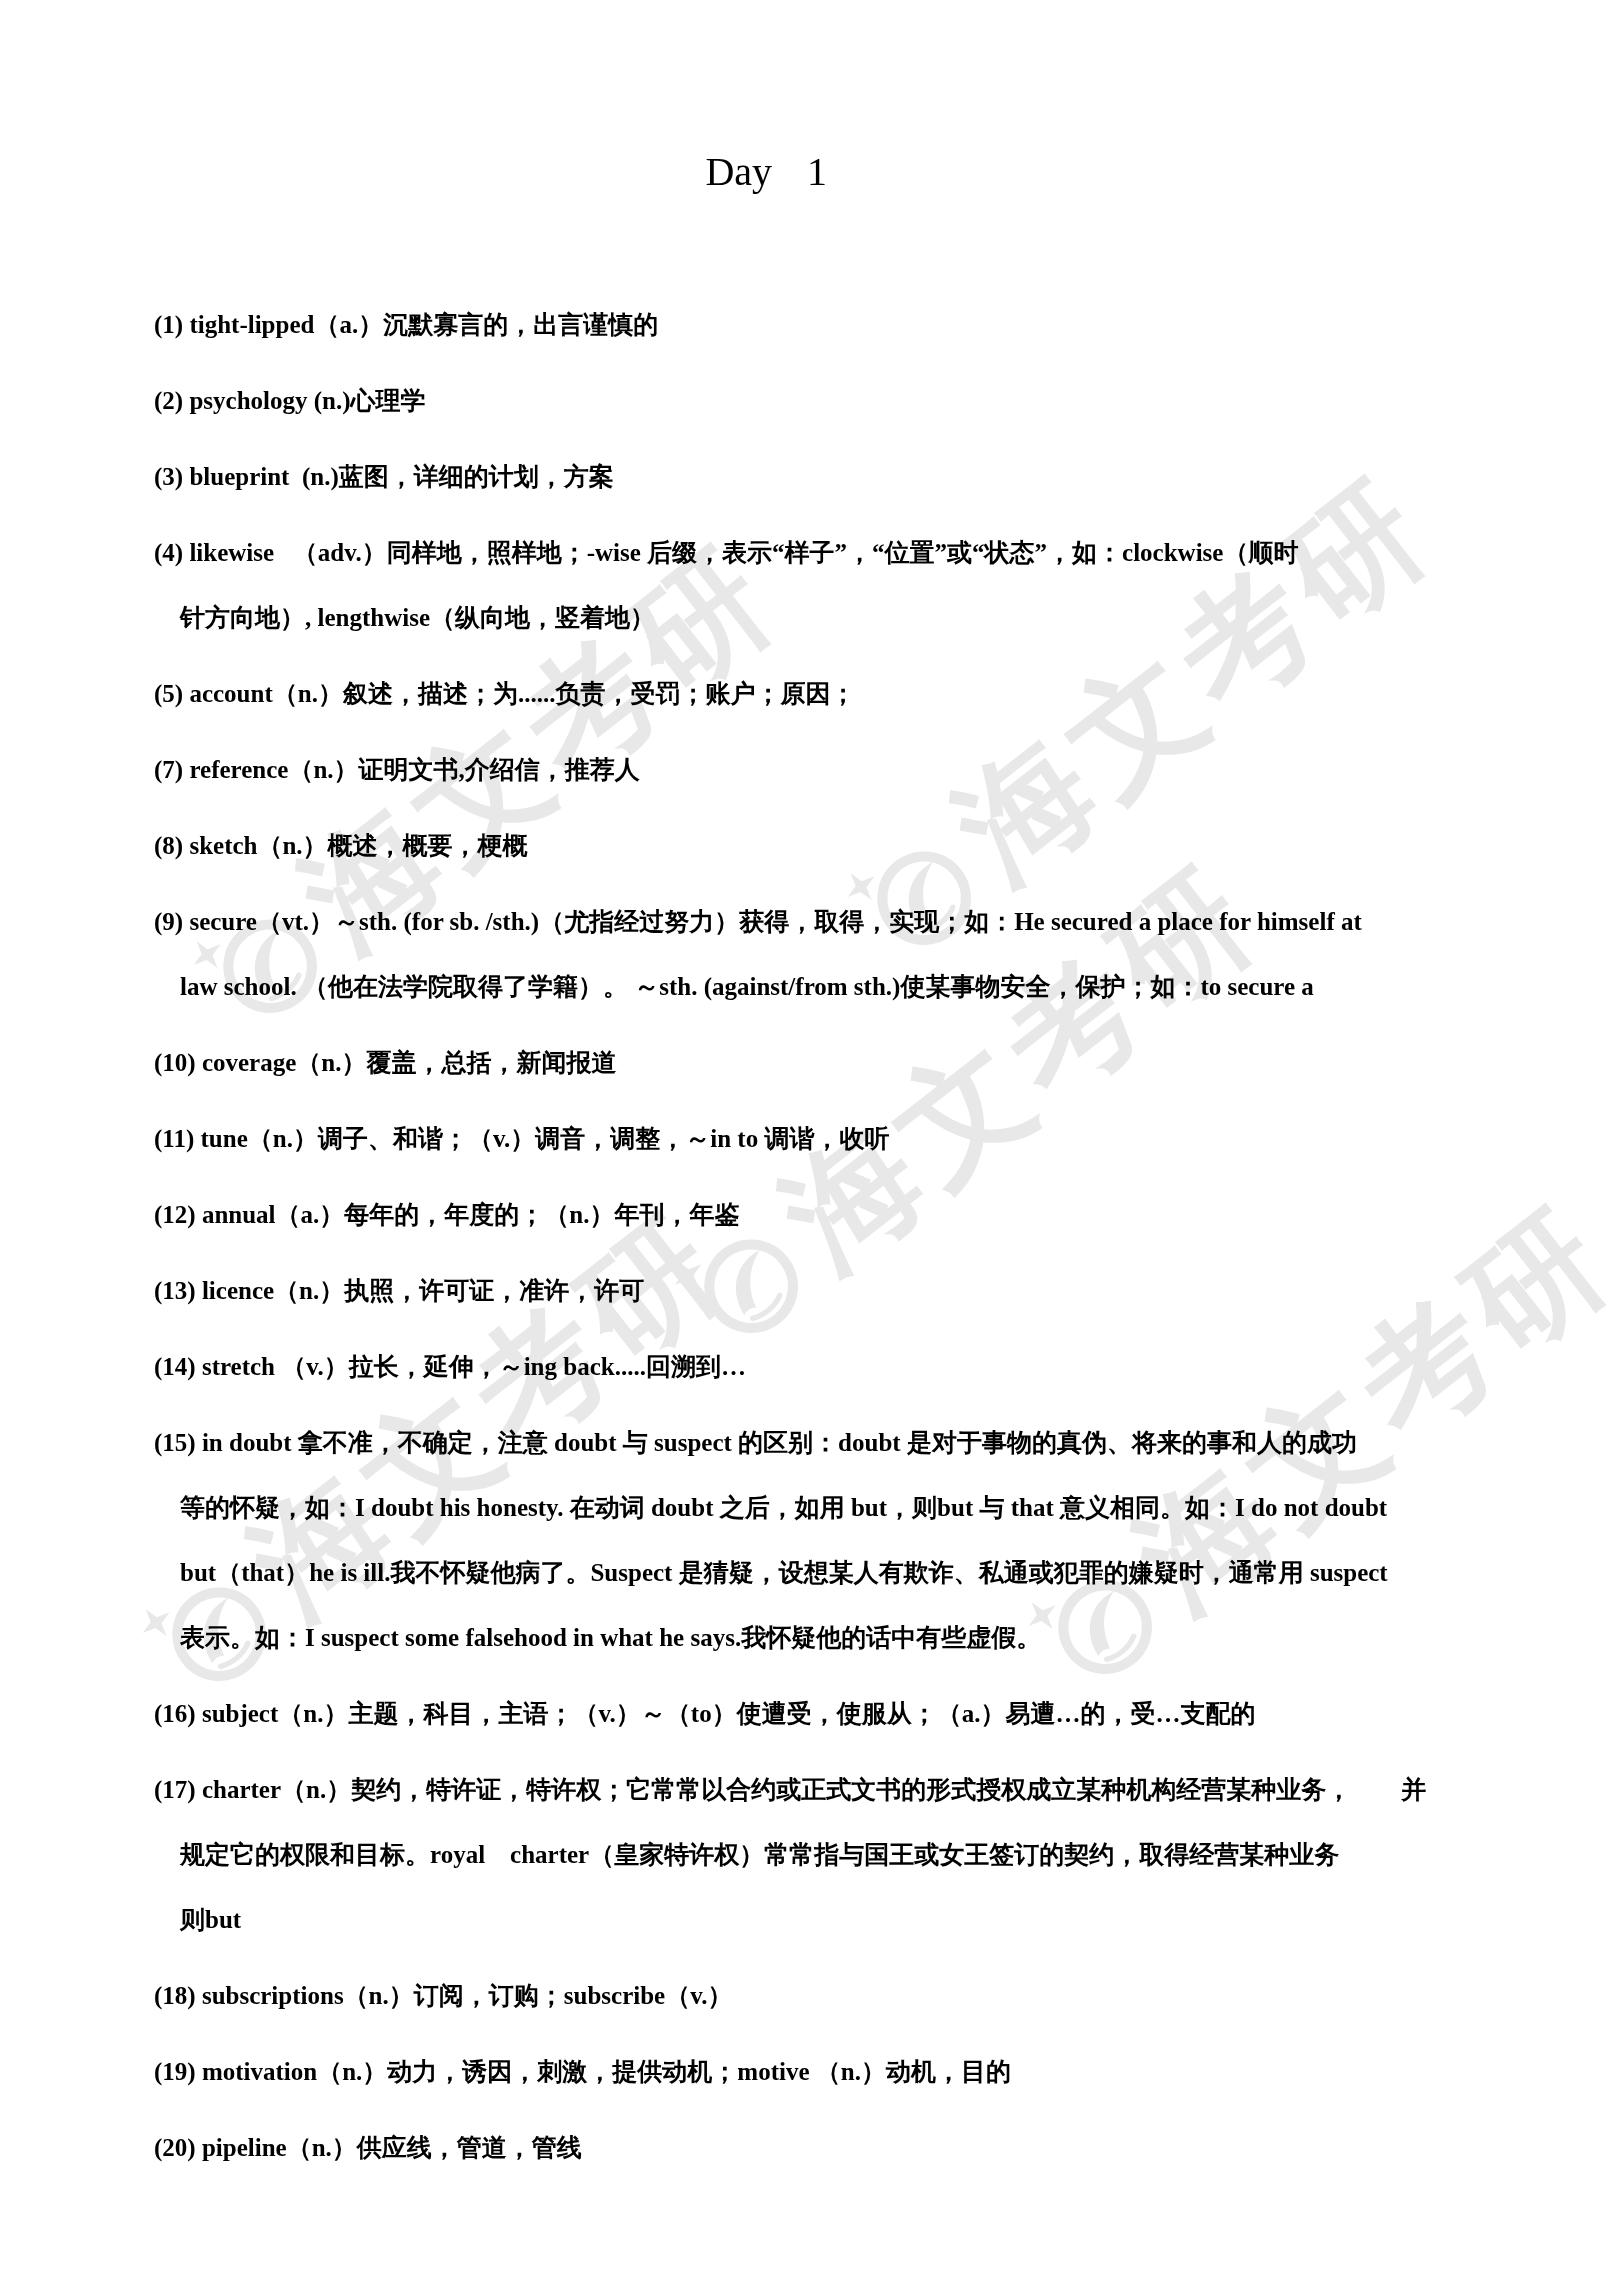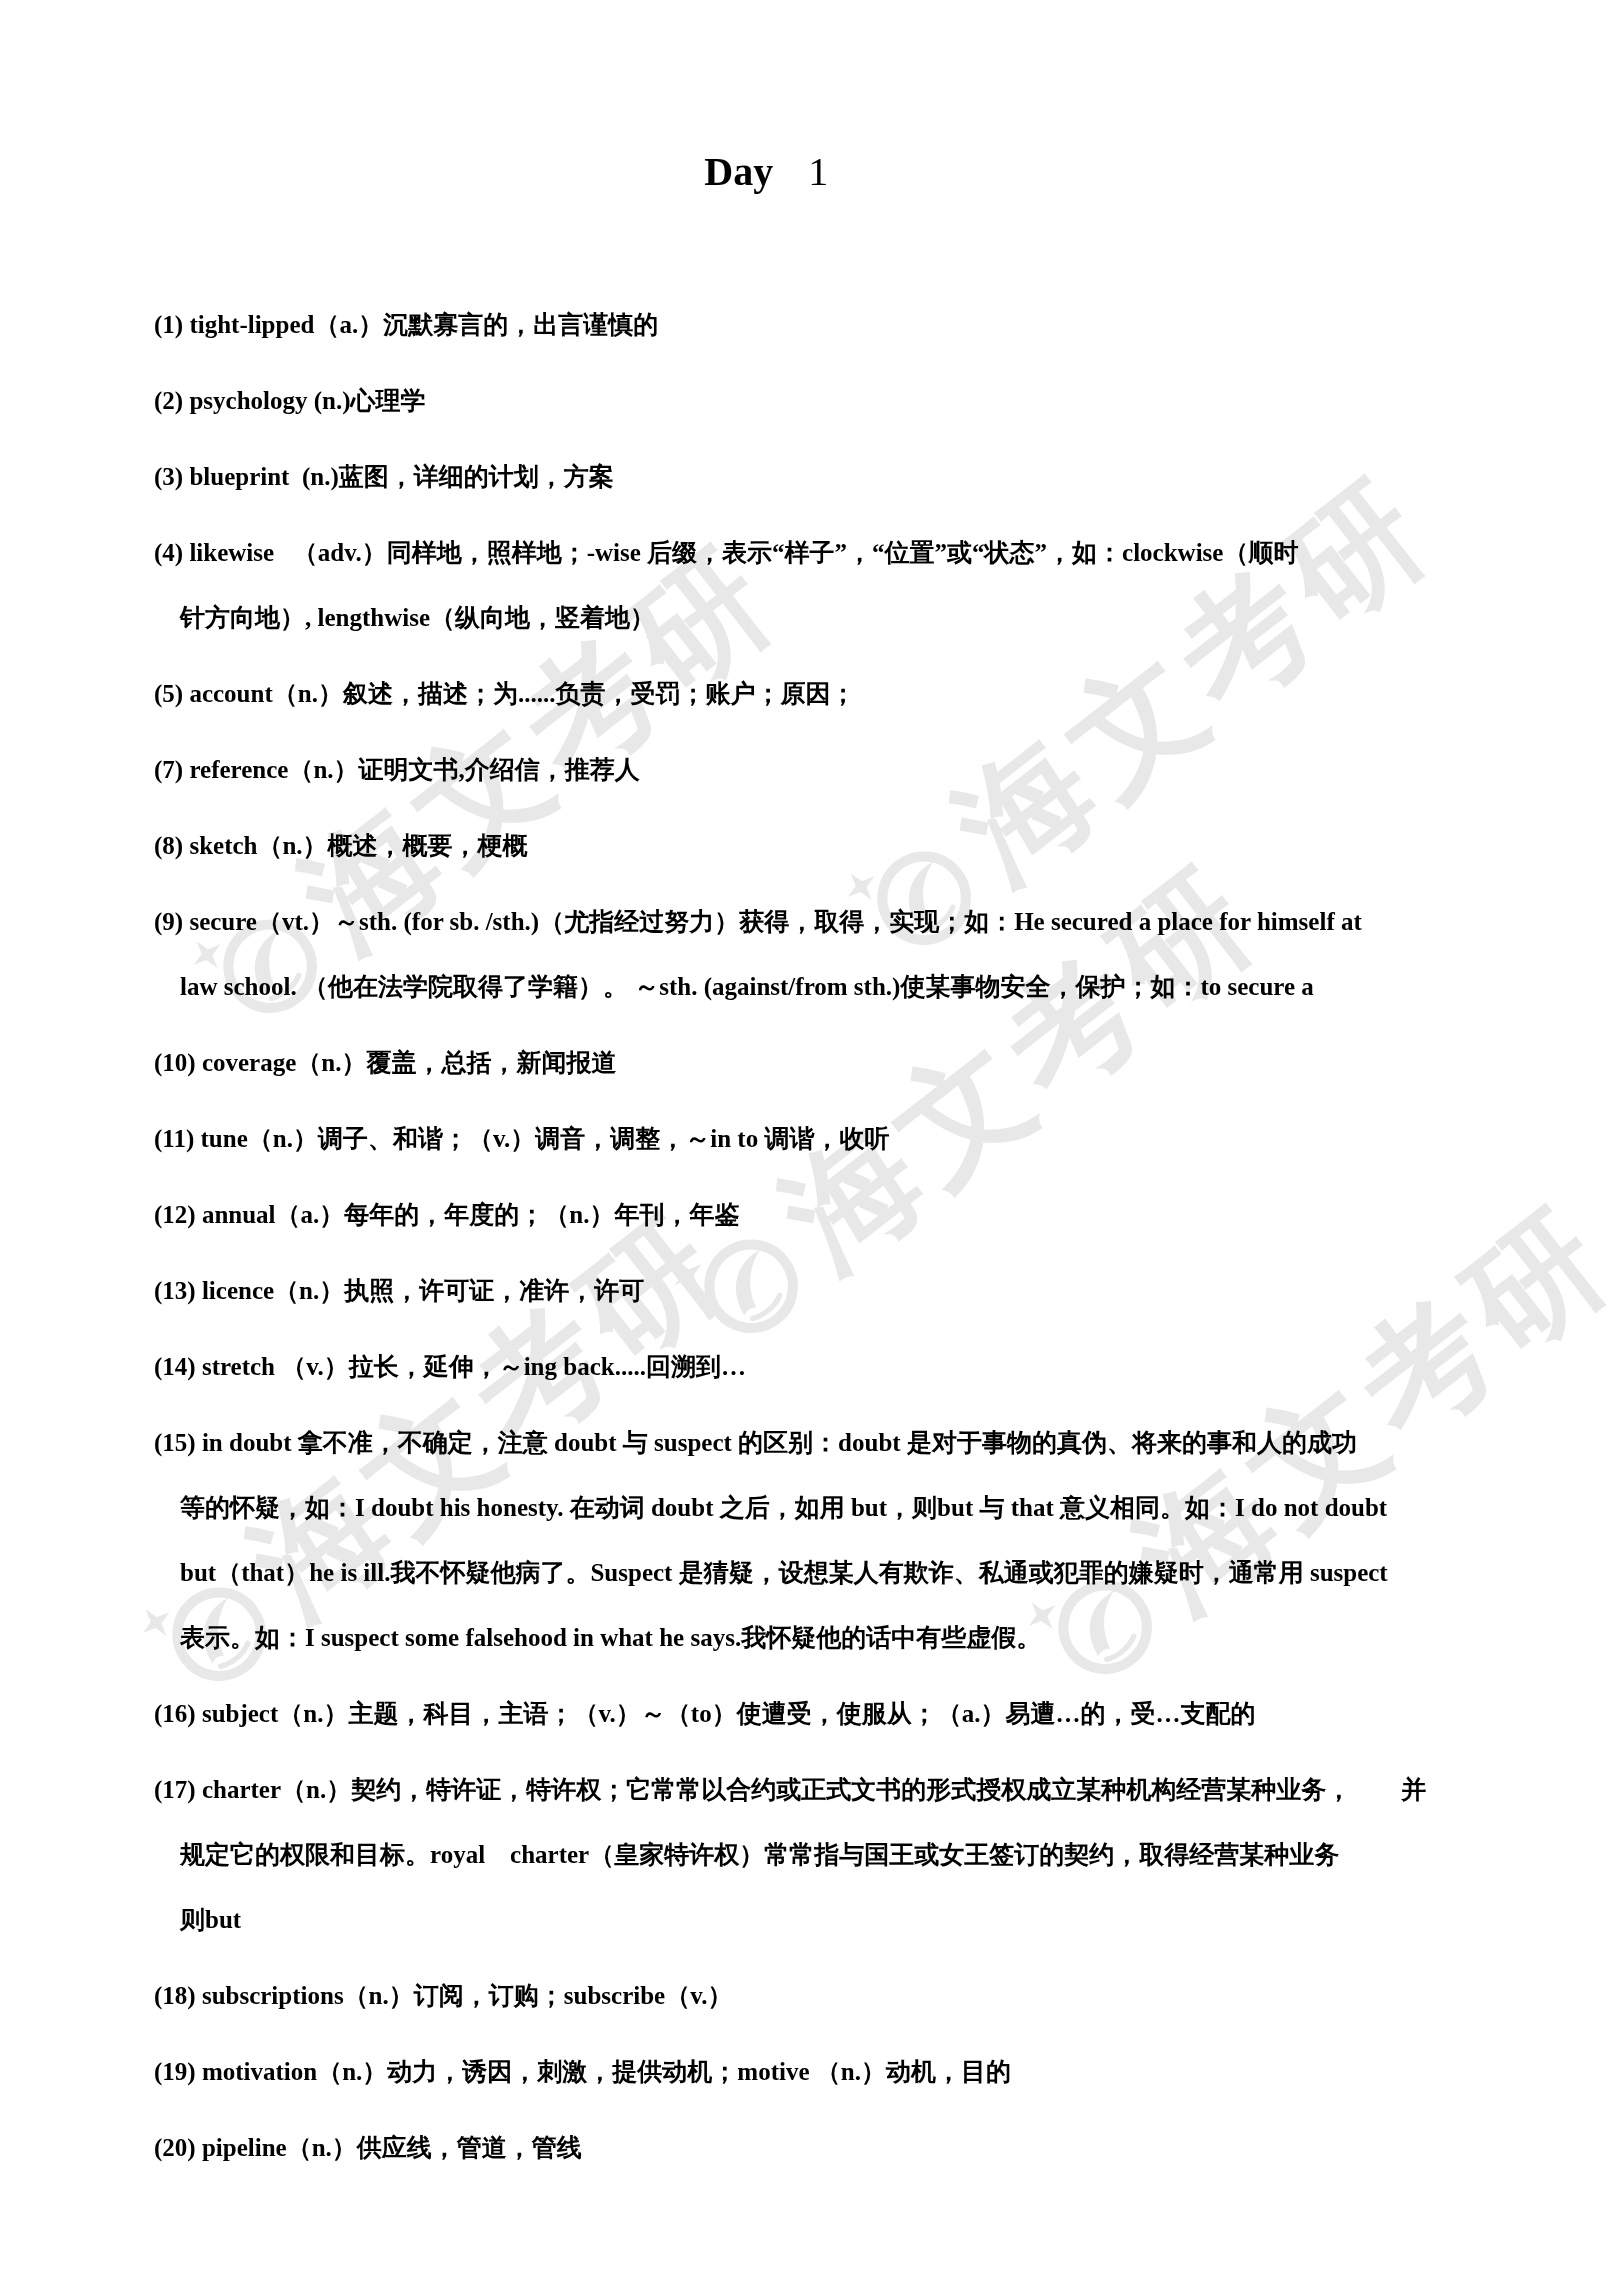--- a/index.html
+++ b/index.html
@@ -40,21 +40,21 @@
   .title{
     position:absolute;
     top:136px;left:0;right:0;
     text-align:center;
     z-index:1;
     transform:translateX(-48px);
     white-space:pre;
   }
   .title .day{
     font-size:40px;
-    font-weight:bold;
+    font-weight:normal;
   }
   .title .num{
     font-size:40px;
     font-weight:normal;
     margin-left:35px;
   }
   
   .content{
     position:absolute;
     left:143px;

